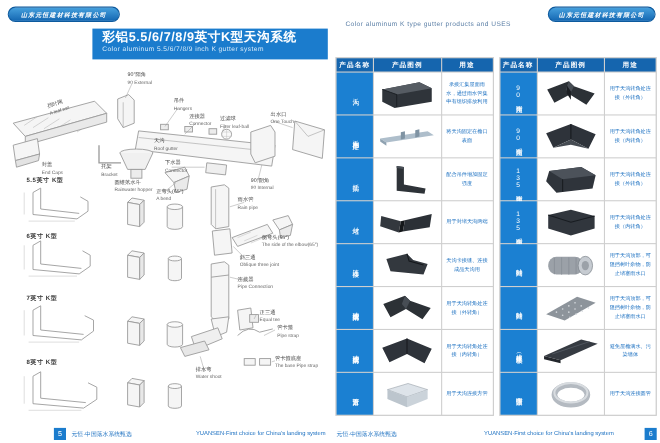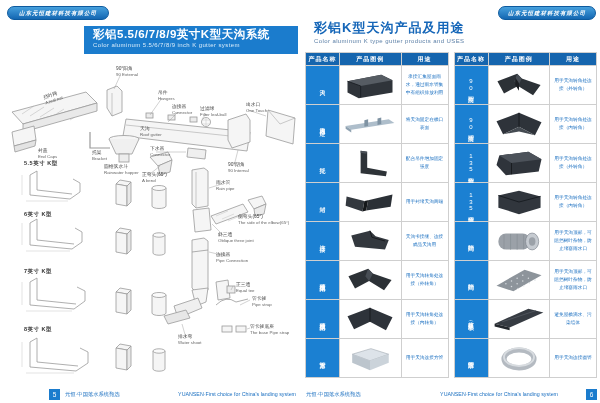--- a/index.html
+++ b/index.html
@@ -203,21 +203,20 @@
     <span class="pgno">5</span>
     <span style="margin-left:5px">元恒·中国落水系统甄选</span>
     <span style="margin-left:auto">YUANSEN·First choice for China's landing system</span>
   </div>
 </div>
 
 <div class="page" id="pageR">
   <div class="badge">山东元恒建材科技有限公司</div>
 
   <div class="rtitle">
-    <div class="t">彩铝K型天沟产品及用途</div>
     <div class="s">Color aluminum K type gutter products and USES</div>
   </div>
 
   <div class="ptable">
 
     <div class="tgroup">
       <div class="th">产品名称</div>
       <div class="th">产品图例</div>
       <div class="th">用途</div>
 

